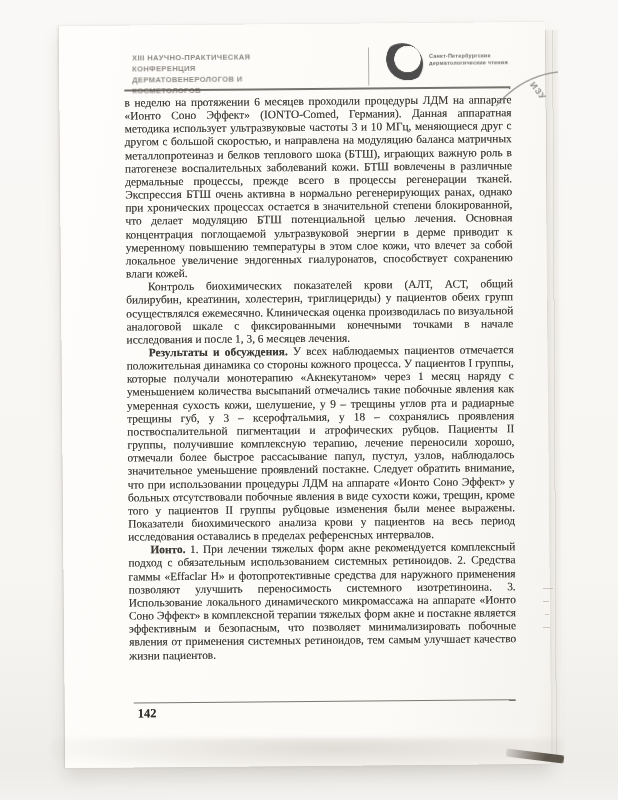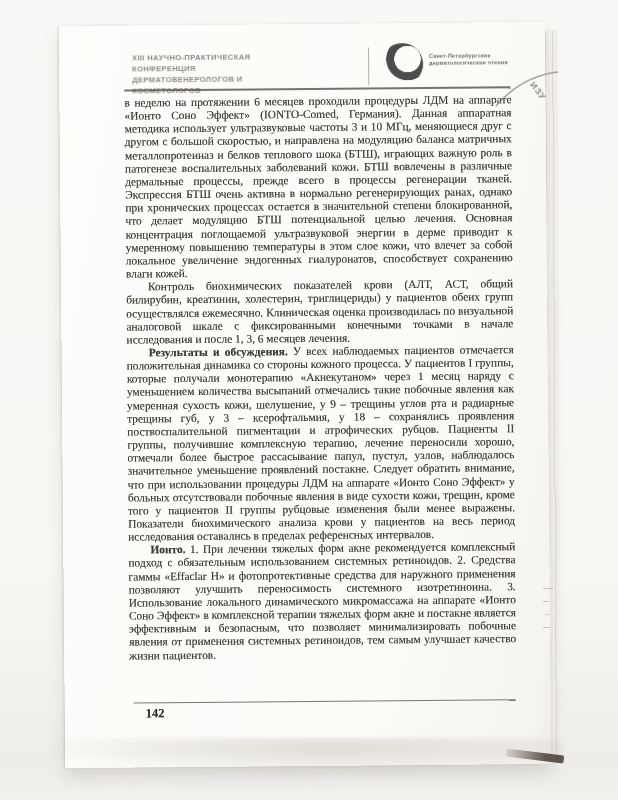--- a/index.html
+++ b/index.html
@@ -64,21 +64,21 @@
     color:#3b3833;text-align:justify;
     text-shadow:0 0 .5px rgba(62,56,48,.55);
   }
   .bodytext p{margin:0;padding:0;}
   .bodytext p.indent{text-indent:22px;}
   .bodytext .lead{font-weight:bold;}
 
   
   .ftr-rule{position:absolute;left:69px;top:677px;width:382px;height:1.4px;background:#5a564f;opacity:.8;}
   .pagenum{
-    position:absolute;left:81px;top:681px;
+    position:absolute;left:73px;top:681px;
     font:bold 12.5px "Liberation Serif",serif;color:#2f2d29;
     text-shadow:0 0 .5px rgba(47,45,41,.5);
   }
 
   
   .bottom-shadow{
     position:absolute;left:50px;top:738px;width:512px;height:34px;
     background:radial-gradient(ellipse at 55% 30%, rgba(176,168,156,.38) 0%, rgba(176,168,156,.12) 55%, transparent 80%);
     filter:blur(2px);
   }

